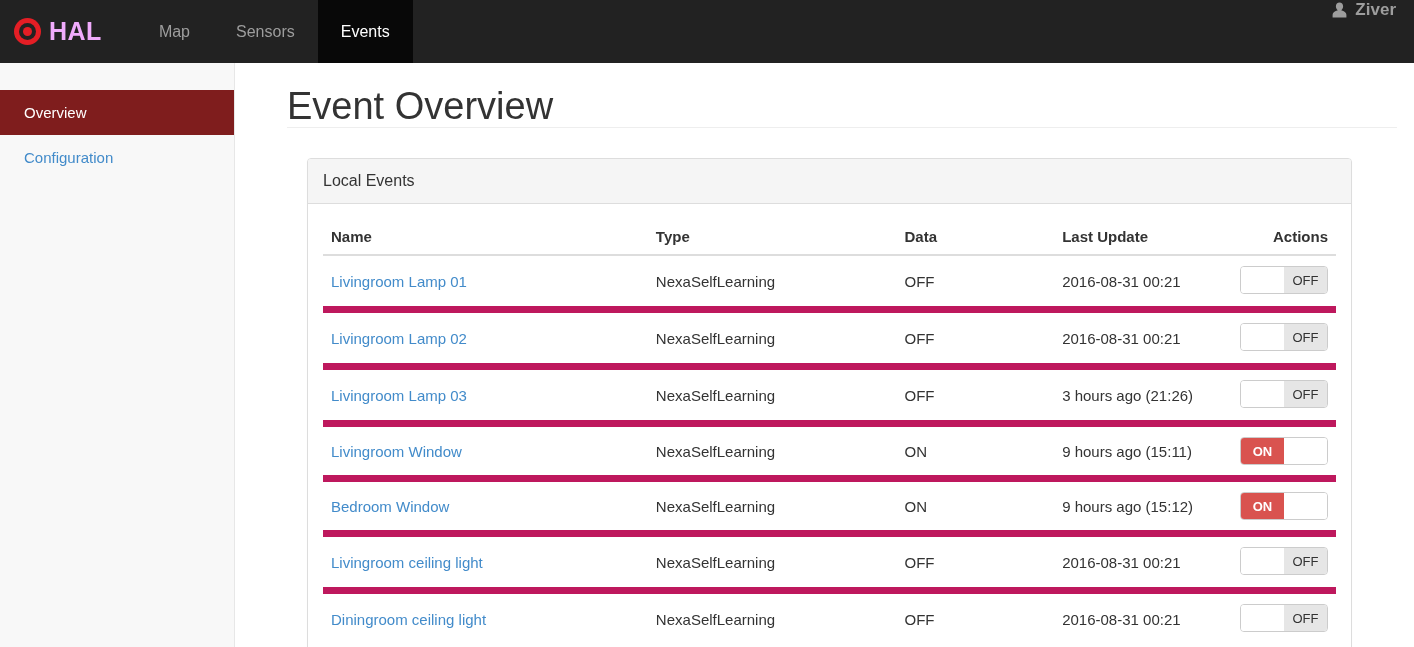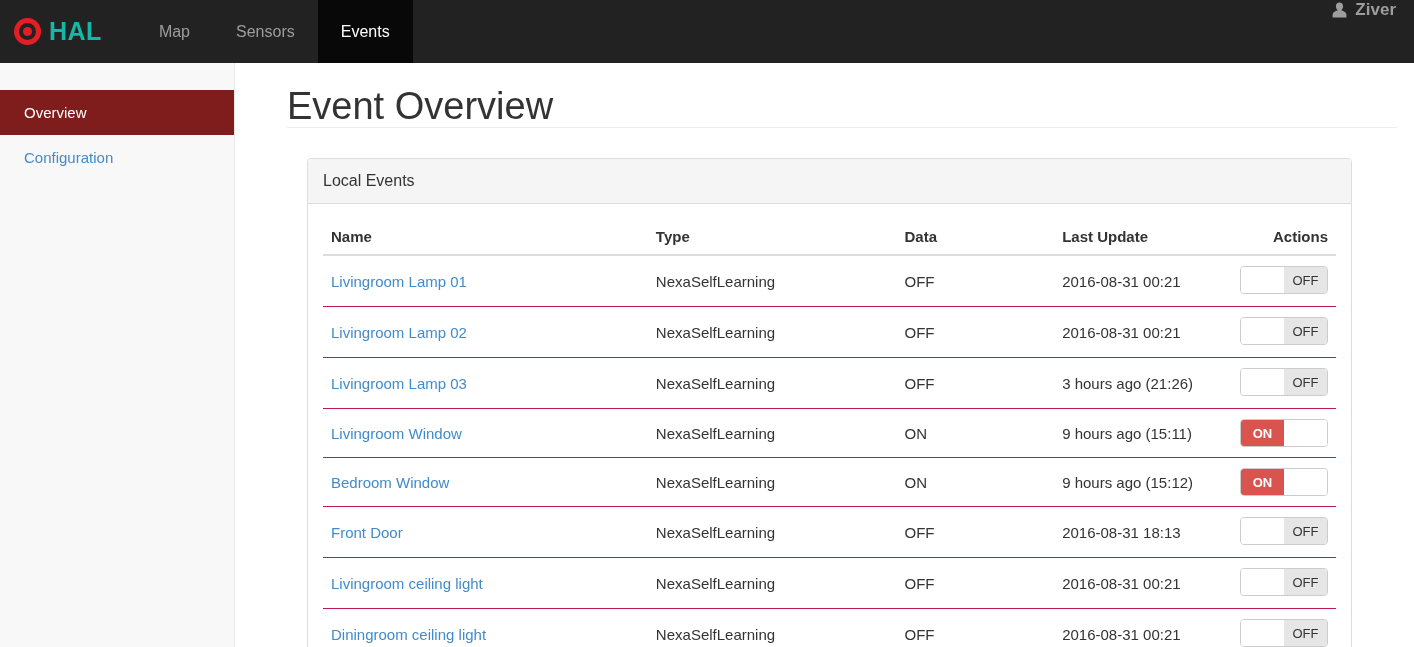--- a/index.html
+++ b/index.html
@@ -7,21 +7,21 @@
               font-family:"Liberation Sans", sans-serif; color:#333; }
 
   
   .navbar { height:63px; background:#222; display:flex; align-items:stretch; }
   .brand { display:flex; align-items:center; gap:8px; padding:0 18px 0 14px; }
   .logo { width:27px; height:27px; border-radius:50%; background:#e41e25;
           display:flex; align-items:center; justify-content:center; }
   .logo-mid { width:17px; height:17px; border-radius:50%; background:#222;
               display:flex; align-items:center; justify-content:center; }
   .logo-dot { width:9px; height:9px; border-radius:50%; background:#e41e25; }
-  .brand-text { color:#14b8a6; font-size:25px; font-weight:bold; letter-spacing:0.5px; }
+  .brand-text { color:#f0abfc; font-size:25px; font-weight:bold; letter-spacing:0.5px; }
   .nav-links { display:flex; align-items:stretch; margin-left:16px; }
   .nav-link { display:flex; align-items:center; padding:0 23px; color:#9d9d9d;
               font-size:16px; text-decoration:none; cursor:pointer; }
   .nav-link.active { background:#080808; color:#fff; }
   .nav-right { margin-left:auto; display:flex; align-items:flex-start; padding-right:18px; }
   .user-menu { display:flex; align-items:center; gap:7px; color:#9d9d9d;
                font-size:17px; font-weight:bold; cursor:pointer; }
   .user-icon svg { display:block; fill:#9d9d9d; }
 
   
@@ -41,21 +41,21 @@
   .panel { margin:30px 45px 0 20px; border:1px solid #ddd; border-radius:4px;
            background:#fff; box-shadow:0 1px 1px rgba(0,0,0,.05); }
   .panel-heading { background:#f5f5f5; border-bottom:1px solid #ddd;
                    border-radius:3px 3px 0 0; padding:13px 15px; font-size:16px; color:#333; }
   .panel-body { padding:15px; }
 
   
   table { width:100%; border-collapse:collapse; font-size:15px; }
   th { text-align:left; font-weight:bold; padding:9px 8px; border-bottom:2px solid #ddd; }
   th.col-actions { text-align:right; }
-  td { padding:10px 8px; border-top:1px solid #be185d; vertical-align:middle; }
+  td { padding:10px 8px; border-top:7px solid #be185d; vertical-align:middle; }
   tr:first-child td { border-top:none; }
   td.cell-actions { text-align:right; }
   a.device-link { color:#428bca; text-decoration:none; cursor:pointer; }
 
   
   .switch { display:inline-flex; width:88px; height:28px; border:1px solid #ccc;
             border-radius:4px; overflow:hidden; cursor:pointer; background:#fff; }
   .switch .half { width:50%; display:flex; align-items:center; justify-content:center;
                   font-size:13px; }
   .switch.state-off .half.lbl { background:#e6e6e6; color:#333; order:2; }
@@ -159,30 +159,20 @@
                 <td><a class="device-link">Bedroom Window</a></td>
                 <td>NexaSelfLearning</td>
                 <td>ON</td>
                 <td>9 hours ago (15:12)</td>
                 <td class="cell-actions"><div class="switch state-on">
                     <span class="half lbl">ON</span>
                     <span class="half blank"></span>
                   </div></td>
               </tr>
               <tr>
-                <td><a class="device-link">Front Door</a></td>
-                <td>NexaSelfLearning</td>
-                <td>OFF</td>
-                <td>2016-08-31 18:13</td>
-                <td class="cell-actions"><div class="switch state-off">
-                    <span class="half lbl">OFF</span>
-                    <span class="half blank"></span>
-                  </div></td>
-              </tr>
-              <tr>
                 <td><a class="device-link">Livingroom ceiling light</a></td>
                 <td>NexaSelfLearning</td>
                 <td>OFF</td>
                 <td>2016-08-31 00:21</td>
                 <td class="cell-actions"><div class="switch state-off">
                     <span class="half lbl">OFF</span>
                     <span class="half blank"></span>
                   </div></td>
               </tr>
               <tr>

